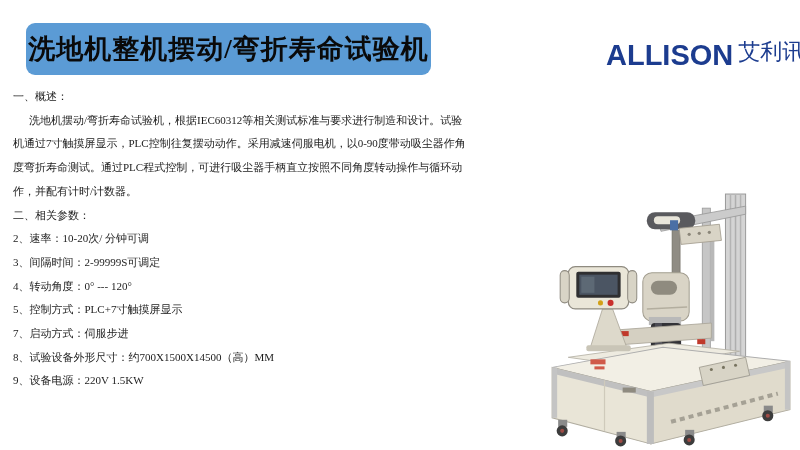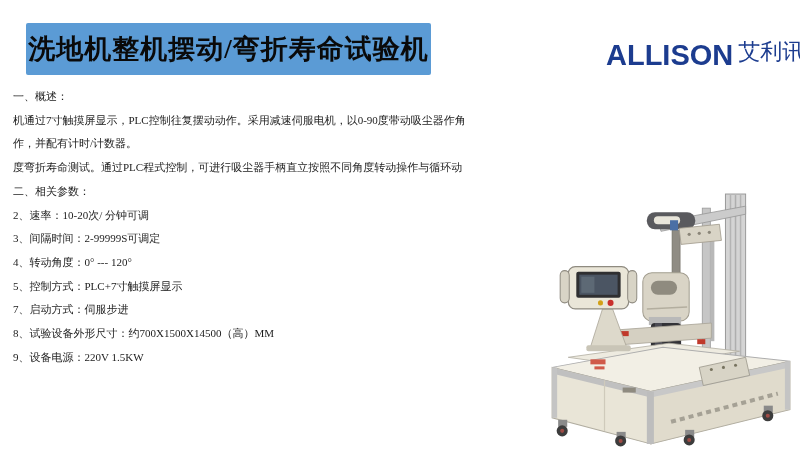--- a/index.html
+++ b/index.html
@@ -2,21 +2,21 @@
 <html><head>
 <meta charset="utf-8">
 <style>
   html,body{margin:0;padding:0;}
   .page{
     position:relative;width:800px;height:450px;background:#ffffff;overflow:hidden;
     font-family:"Liberation Serif","DejaVu Serif",serif;
   }
   .banner{
     position:absolute;left:26px;top:23px;width:405px;height:52px;
-    border-radius:2px;display:flex;align-items:center;justify-content:center;
+    border-radius:9px;display:flex;align-items:center;justify-content:center;
   }
   .banner .title-text{
     font-size:27px;font-weight:700;letter-spacing:1px;white-space:nowrap;
   }
   .logo{
     position:absolute;left:606px;top:41px;display:flex;align-items:flex-start;
     font-family:"Liberation Sans","DejaVu Sans",sans-serif;font-weight:800;white-space:nowrap;
   }
   .logo-latin{font-size:29px;letter-spacing:0px;line-height:1;}
   .logo-cjk{font-size:22px;line-height:1;margin-left:5px;font-weight:400;}
@@ -40,23 +40,24 @@
   </div>
 
   <div class="logo" style="color: rgb(28, 60, 143);">
     <span class="logo-latin">ALLISON</span>
     <span class="logo-cjk">艾利讯</span>
     <span class="logo-reg">®</span>
   </div>
 
   <div class="content" style="color: rgb(28, 28, 28);">
     <div class="h">一、概述：</div>
+    <div class="line indent">洗地机摆动/弯折寿命试验机，根据IEC60312等相关测试标准与要求进行制造和设计。试验</div>
     <div class="line">机通过7寸触摸屏显示，PLC控制往复摆动动作。采用减速伺服电机，以0-90度带动吸尘器作角</div>
+    <div class="line">度弯折寿命测试。通过PLC程式控制，可进行吸尘器手柄直立按照不同角度转动操作与循环动</div>
     <div class="line">作，并配有计时/计数器。</div>
-    <div class="line">度弯折寿命测试。通过PLC程式控制，可进行吸尘器手柄直立按照不同角度转动操作与循环动</div>
     <div class="h">二、相关参数：</div>
     <div class="line">2、速率：10-20次/ 分钟可调</div>
     <div class="line">3、间隔时间：2-99999S可调定</div>
     <div class="line">4、转动角度：0° --- 120°</div>
     <div class="line">5、控制方式：PLC+7寸触摸屏显示</div>
     <div class="line">7、启动方式：伺服步进</div>
     <div class="line">8、试验设备外形尺寸：约700X1500X14500（高）MM</div>
     <div class="line">9、设备电源：220V 1.5KW</div>
   </div>
 

